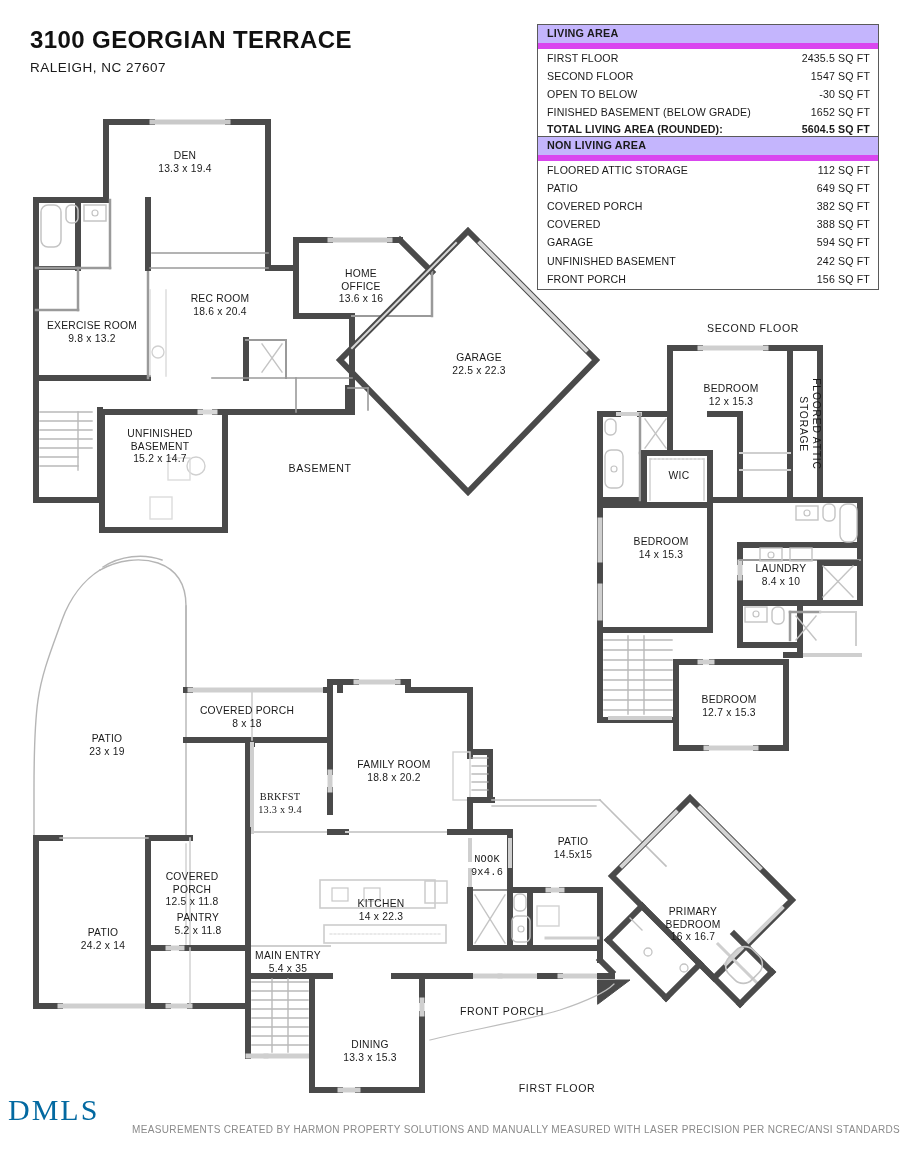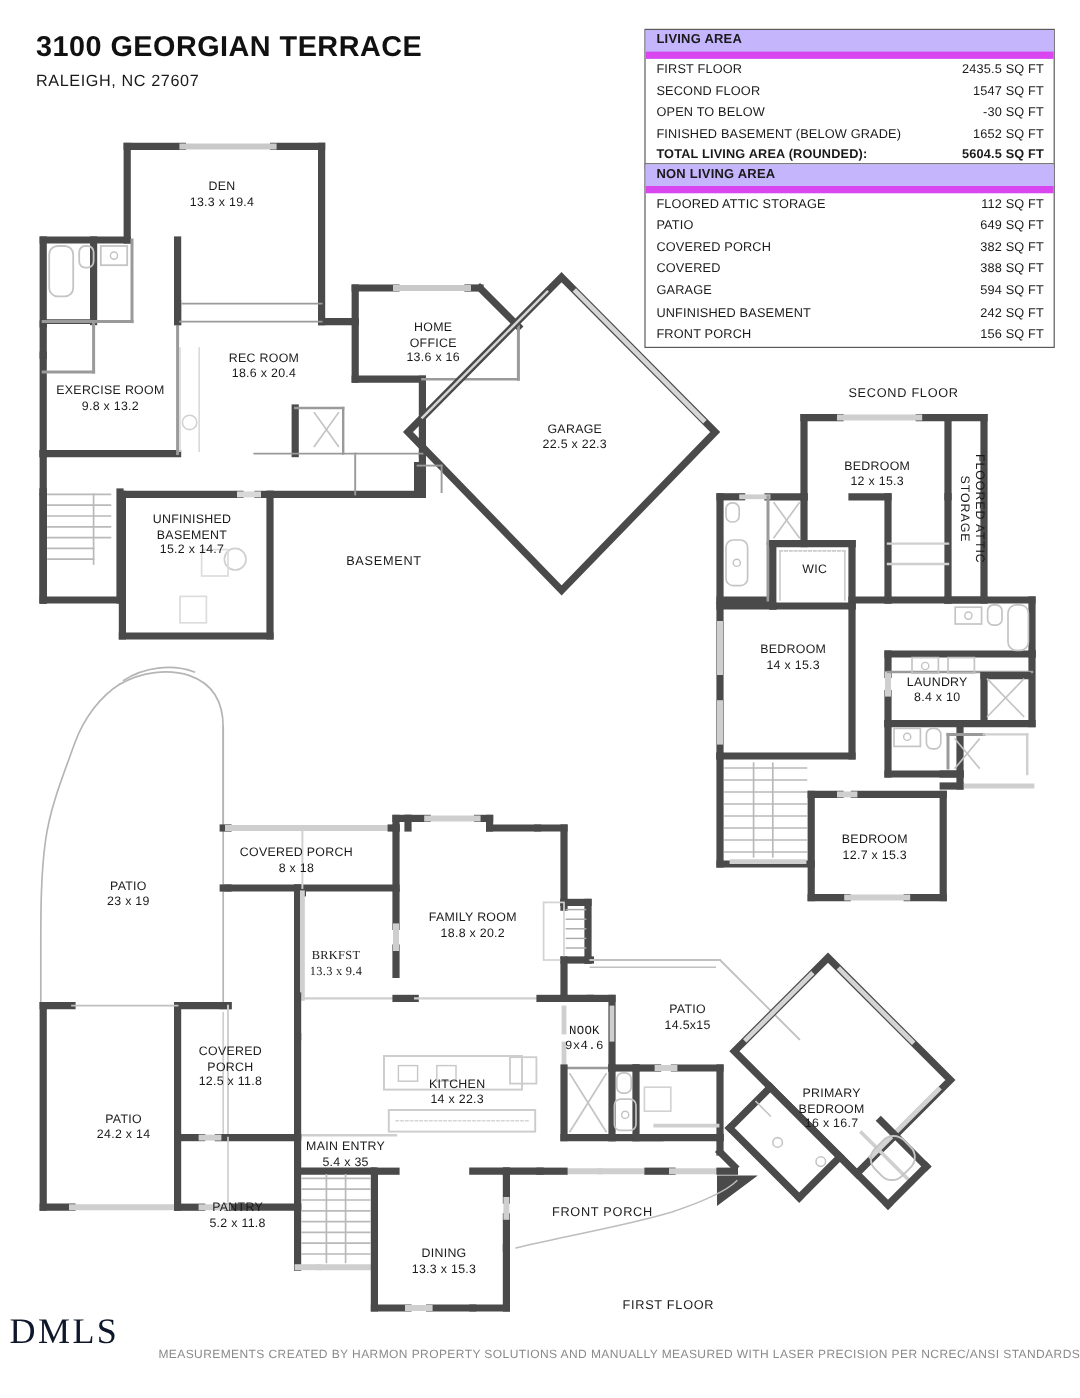--- a/index.html
+++ b/index.html
@@ -88,21 +88,21 @@
     letter-spacing: 0.8px;
     white-space: pre;
   }
 
   
   #dmls-logo {
     position: absolute;
     left: 8px; top: 1093px;
     font-size: 30px;
     letter-spacing: 2px;
-    color: #0f172a;
+    color: #0369a1;
     font-family: "Liberation Serif", serif;
     font-weight: 300;
   }
   #footer-note {
     position: absolute;
     left: 112px; top: 1124px;
     font-size: 10px;
     letter-spacing: 0.35px;
     color: #8a8a8a;
     white-space: nowrap;
@@ -623,21 +623,21 @@
     <div class="plan-label" style="left: 192px; top: 890px;">COVERED
 PORCH
 12.5 x 11.8</div>
     <div class="plan-label" style="left: 381px; top: 911px;">KITCHEN
 14 x 22.3</div>
     <div class="plan-label" style="left: 693px; top: 889px; margin-top: 36px;">PRIMARY
 BEDROOM
 16 x 16.7</div>
     <div class="plan-label" style="left: 103px; top: 940px;">PATIO
 24.2 x 14</div>
-    <div class="plan-label" style="left: 198px; top: 1014px;">PANTRY
+    <div class="plan-label" style="left: 198px; top: 925px;">PANTRY
 5.2 x 11.8</div>
     <div class="plan-label" style="left: 288px; top: 963px;">MAIN ENTRY
 5.4 x 35</div>
     <div class="plan-label floor-tag" style="left: 502px; top: 1011px;">FRONT PORCH</div>
     <div class="plan-label" style="left: 370px; top: 1052px;">DINING
 13.3 x 15.3</div>
     <div class="plan-label floor-tag" style="left: 557px; top: 1088px;">FIRST FLOOR</div>
   </div>
 
 <div id="dmls-logo">DMLS</div>

